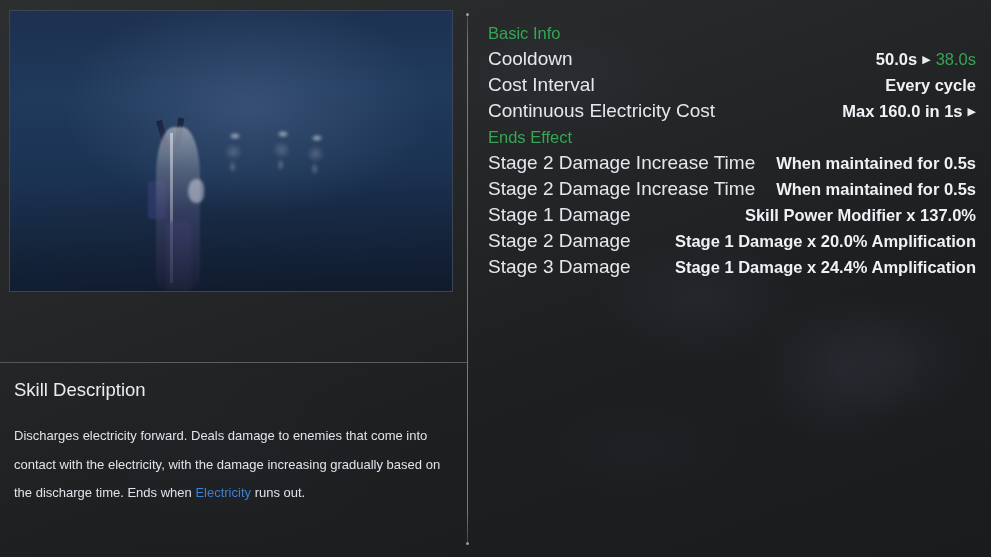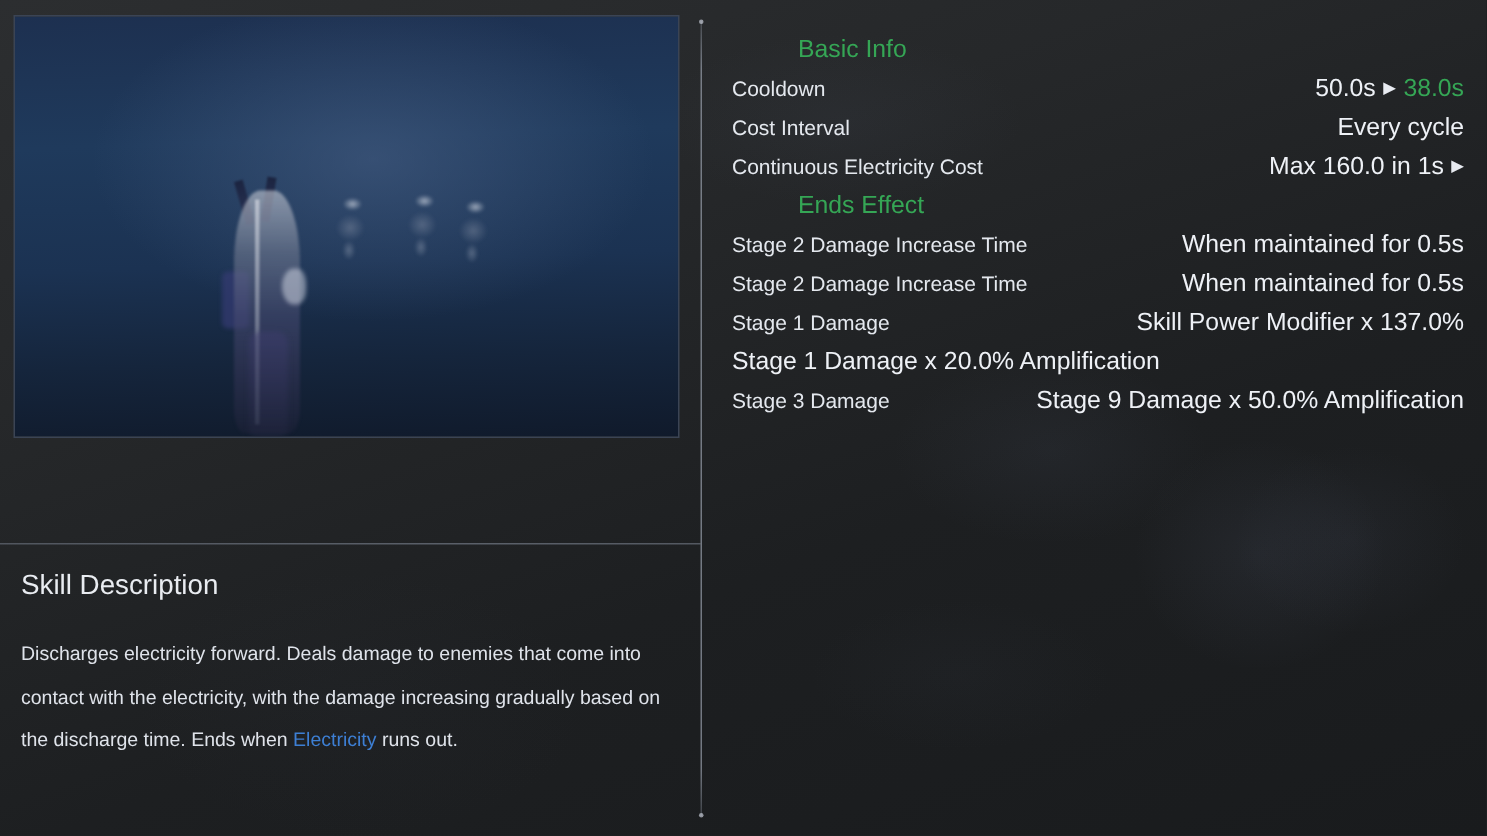--- a/index.html
+++ b/index.html
@@ -109,28 +109,28 @@
   #divider-v::after  { bottom:-1px; }
 
   
   #right-panel { position:absolute; left:468px; top:0; width:523px; height:557px; }
   #stat-list { position:absolute; left:20px; top:20px; width:488px; }
   .stat-row {
     position:relative; height:26px;
     display:flex; align-items:center; justify-content:space-between;
   }
   .stat-section {
-    font-size:16.5px; color:#35a655; line-height:26px;margin-left:44px;
-  }
-  .stat-label { font-size:14px; color:#e4e8ee; white-space:nowrap; }
+    font-size:16.5px; color:#35a655; line-height:26px;
+  }
+  .stat-label { font-size:19px; color:#e4e8ee; white-space:nowrap; }
   .stat-value {
     font-size:16.5px; color:#eef1f6; white-space:nowrap;
     display:flex; align-items:center; gap:5px;
   }
-  .stat-value .base { color:#eef1f6; }
+  .stat-value .base { color:#eef1f6;font-weight:bold; }
   .stat-value .arrow {
     color:#e8ebf1; font-size:11px; line-height:1; position:relative; top:0px;
   }
   .stat-value .boost { color:#35a655; }
 </style>
 </head>
 <body>
 
 <div id="root">
 
@@ -208,25 +208,26 @@
             <span class="base">When maintained for 0.5s</span>
           </div>
         </div>
         <div class="stat-row">
           <div class="stat-label">Stage 1 Damage</div>
           <div class="stat-value">
             <span class="base">Skill Power Modifier x 137.0%</span>
           </div>
         </div>
         <div class="stat-row">
+          <div class="stat-label">Stage 2 Damage</div>
           <div class="stat-value">
             <span class="base">Stage 1 Damage x 20.0% Amplification</span>
           </div>
         </div>
         <div class="stat-row">
           <div class="stat-label">Stage 3 Damage</div>
           <div class="stat-value">
-            <span class="base">Stage 9 Damage x 50.0% Amplification</span>
+            <span class="base">Stage 1 Damage x 24.4% Amplification</span>
           </div>
         </div>
       </div>
   </div>
 </div>
 
 </body></html>

